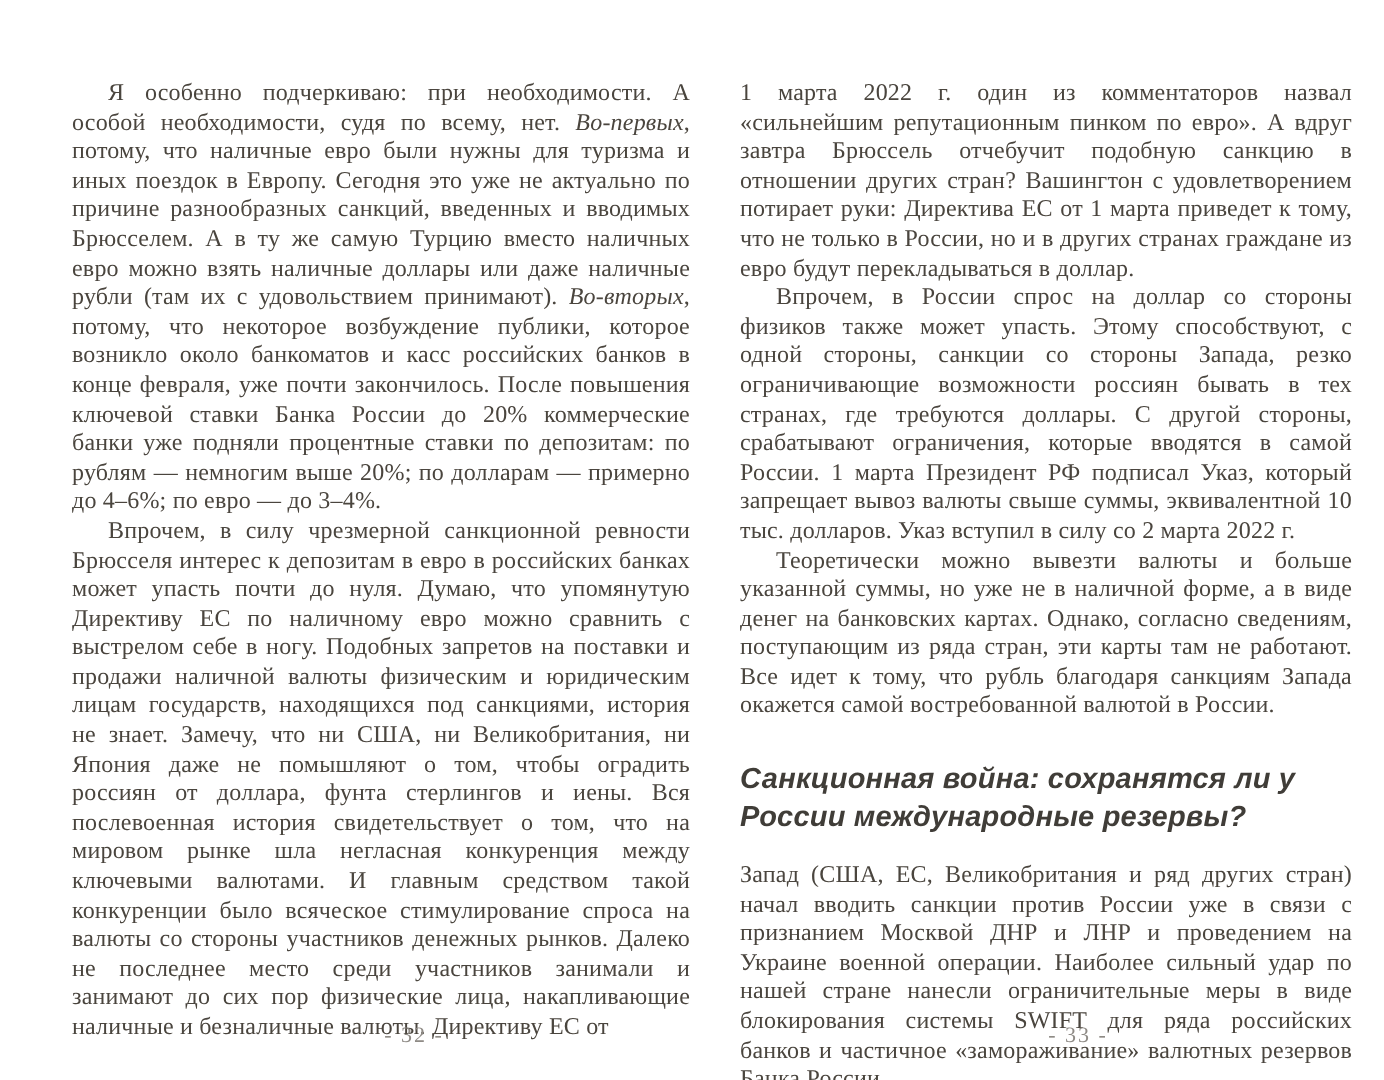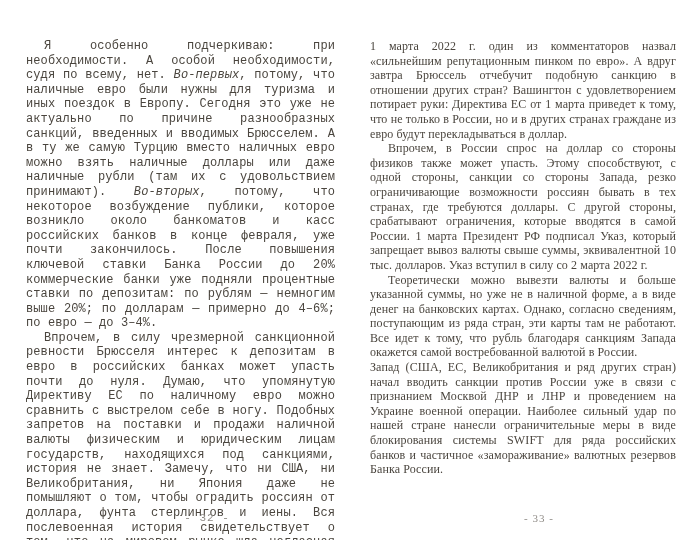--- a/index.html
+++ b/index.html
@@ -15,21 +15,21 @@
     overflow: hidden;
     font-family: "Liberation Serif", "DejaVu Serif", serif;
     color: #4a453e;
     display: flex;
   }
   .page {
     position: relative;
     box-sizing: border-box;
     height: 540px;
   }
-  .page-left  { width: 346px; padding: 39px 0 0 26px; font-family: Liberation Mono, monospace; }
+  .page-left  { width: 346px; padding: 39px 0 0 36px; }
   .page-right { width: 346px; padding: 39px 0 0 24px; }
   .page-body {
     width: 309px;
     font-size: 12px;
     line-height: 14.6px;
     text-align: justify;
     letter-spacing: 0.1px;
   }
   .page-right .page-body { width: 306px; }
   .para {
@@ -70,17 +70,18 @@
         <p class="para indent"><span>Я особенно подчеркиваю: при необходимости. А особой необходимости, судя по всему, нет. </span><span class="it">Во-первых</span><span>, потому, что наличные евро были нужны для туризма и иных поездок в Европу. Сегодня это уже не актуально по причине разнообразных санкций, введенных и вводимых Брюсселем. А в ту же самую Турцию вместо наличных евро можно взять наличные доллары или даже наличные рубли (там их с удовольствием принимают). </span><span class="it">Во-вторых</span><span>, потому, что некоторое возбуждение публики, которое возникло около банкоматов и касс российских банков в конце февраля, уже почти закончилось. После повышения ключевой ставки Банка России до 20% коммерческие банки уже подняли процентные ставки по депозитам: по рублям — немногим выше 20%; по долларам — примерно до 4–6%; по евро — до 3–4%.</span></p>
         <p class="para indent"><span>Впрочем, в силу чрезмерной санкционной ревности Брюсселя интерес к депозитам в евро в российских банках может упасть почти до нуля. Думаю, что упомянутую Директиву ЕС по наличному евро можно сравнить с выстрелом себе в ногу. Подобных запретов на поставки и продажи наличной валюты физическим и юридическим лицам государств, находящихся под санкциями, история не знает. Замечу, что ни США, ни Великобритания, ни Япония даже не помышляют о том, чтобы оградить россиян от доллара, фунта стерлингов и иены. Вся послевоенная история свидетельствует о том, что на мировом рынке шла негласная конкуренция между ключевыми валютами. И главным средством такой конкуренции было всяческое стимулирование спроса на валюты со стороны участников денежных рынков. Далеко не последнее место среди участников занимали и занимают до сих пор физические лица, накапливающие наличные и безналичные валюты. Директиву ЕС от</span></p>
       </div>
     <div class="page-number">- 32 -</div>
   </div>
   <div class="page page-right">
     <div class="page-body">
         <p class="para"><span>1 марта 2022 г. один из комментаторов назвал «сильнейшим репутационным пинком по евро». А вдруг завтра Брюссель отчебучит подобную санкцию в отношении других стран? Вашингтон с удовлетворением потирает руки: Директива ЕС от 1 марта приведет к тому, что не только в России, но и в других странах граждане из евро будут перекладываться в доллар.</span></p>
         <p class="para indent"><span>Впрочем, в России спрос на доллар со стороны физиков также может упасть. Этому способствуют, с одной стороны, санкции со стороны Запада, резко ограничивающие возможности россиян бывать в тех странах, где требуются доллары. С другой стороны, срабатывают ограничения, которые вводятся в самой России. 1 марта Президент РФ подписал Указ, который запрещает вывоз валюты свыше суммы, эквивалентной 10 тыс. долларов. Указ вступил в силу со 2 марта 2022 г.</span></p>
         <p class="para indent"><span>Теоретически можно вывезти валюты и больше указанной суммы, но уже не в наличной форме, а в виде денег на банковских картах. Однако, согласно сведениям, поступающим из ряда стран, эти карты там не работают. Все идет к тому, что рубль благодаря санкциям Запада окажется самой востребованной валютой в России.</span></p>
+        <h2 class="section-heading">Санкционная война: сохранятся ли у России международные резервы?</h2>
         <p class="para"><span>Запад (США, ЕС, Великобритания и ряд других стран) начал вводить санкции против России уже в связи с признанием Москвой ДНР и ЛНР и проведением на Украине военной операции. Наиболее сильный удар по нашей стране нанесли ограничительные меры в виде блокирования системы SWIFT для ряда российских банков и частичное «замораживание» валютных резервов Банка России.</span></p>
       </div>
     <div class="page-number">- 33 -</div>
   </div>
 </div>
 
 </body></html>

